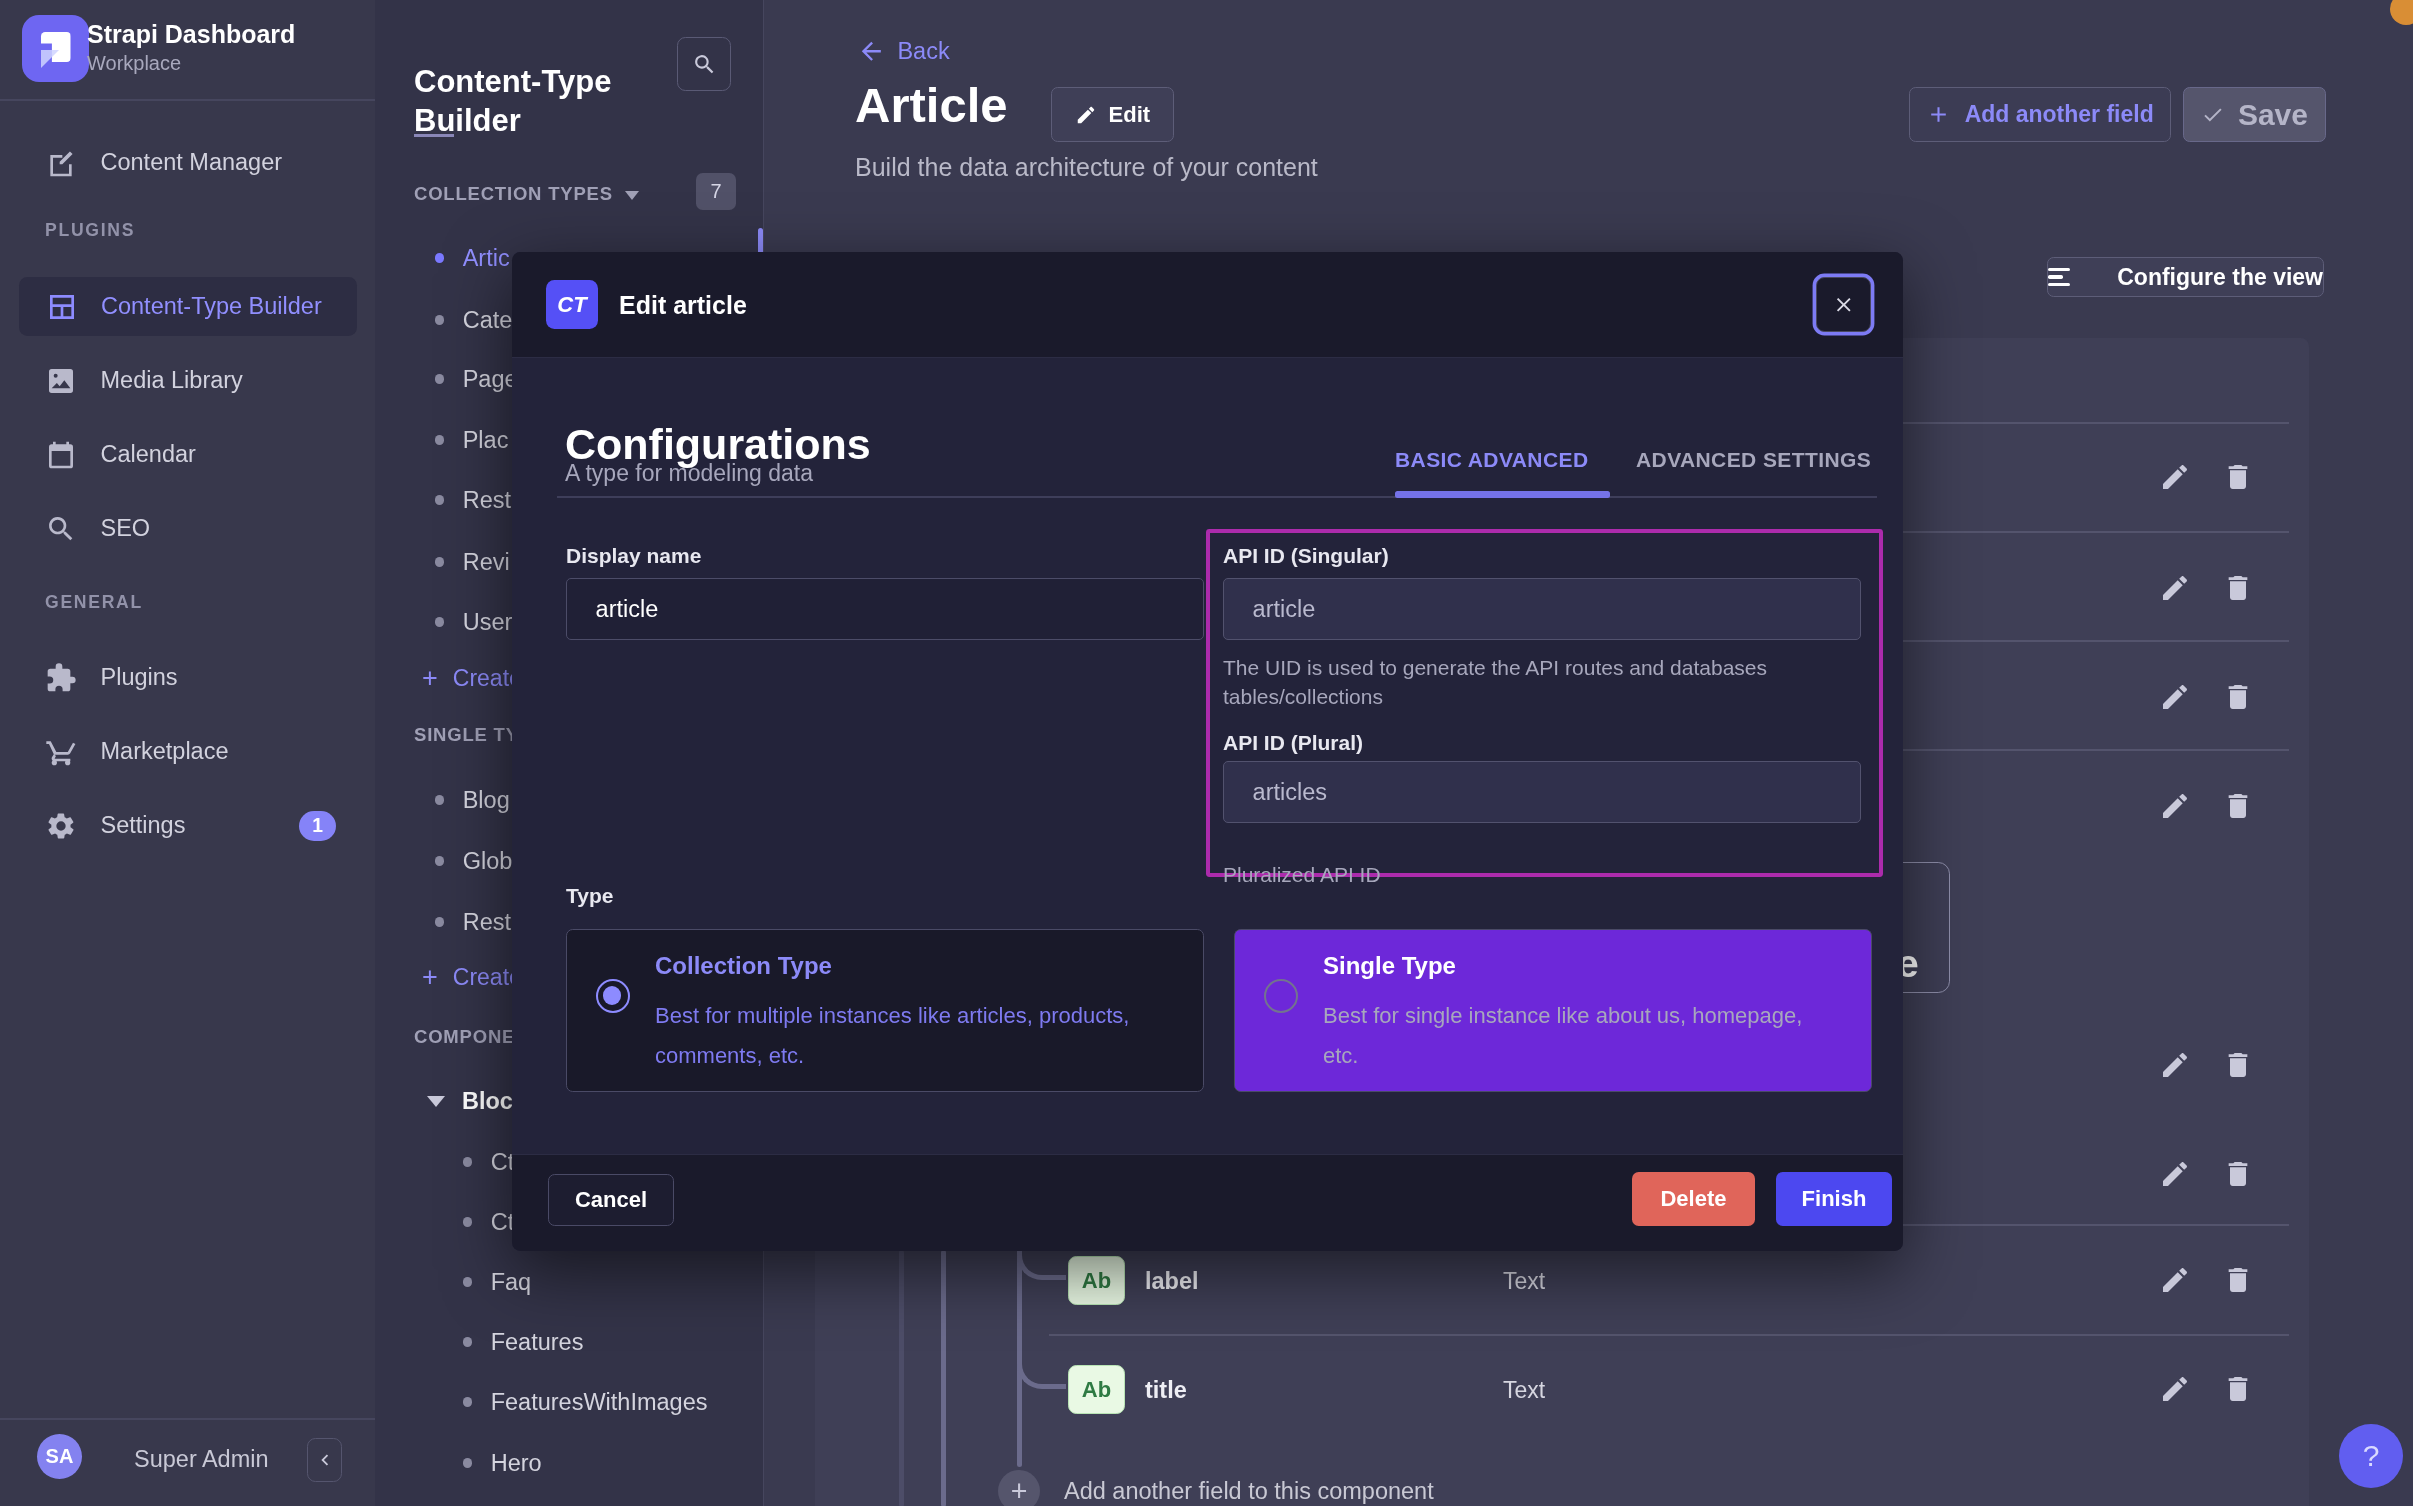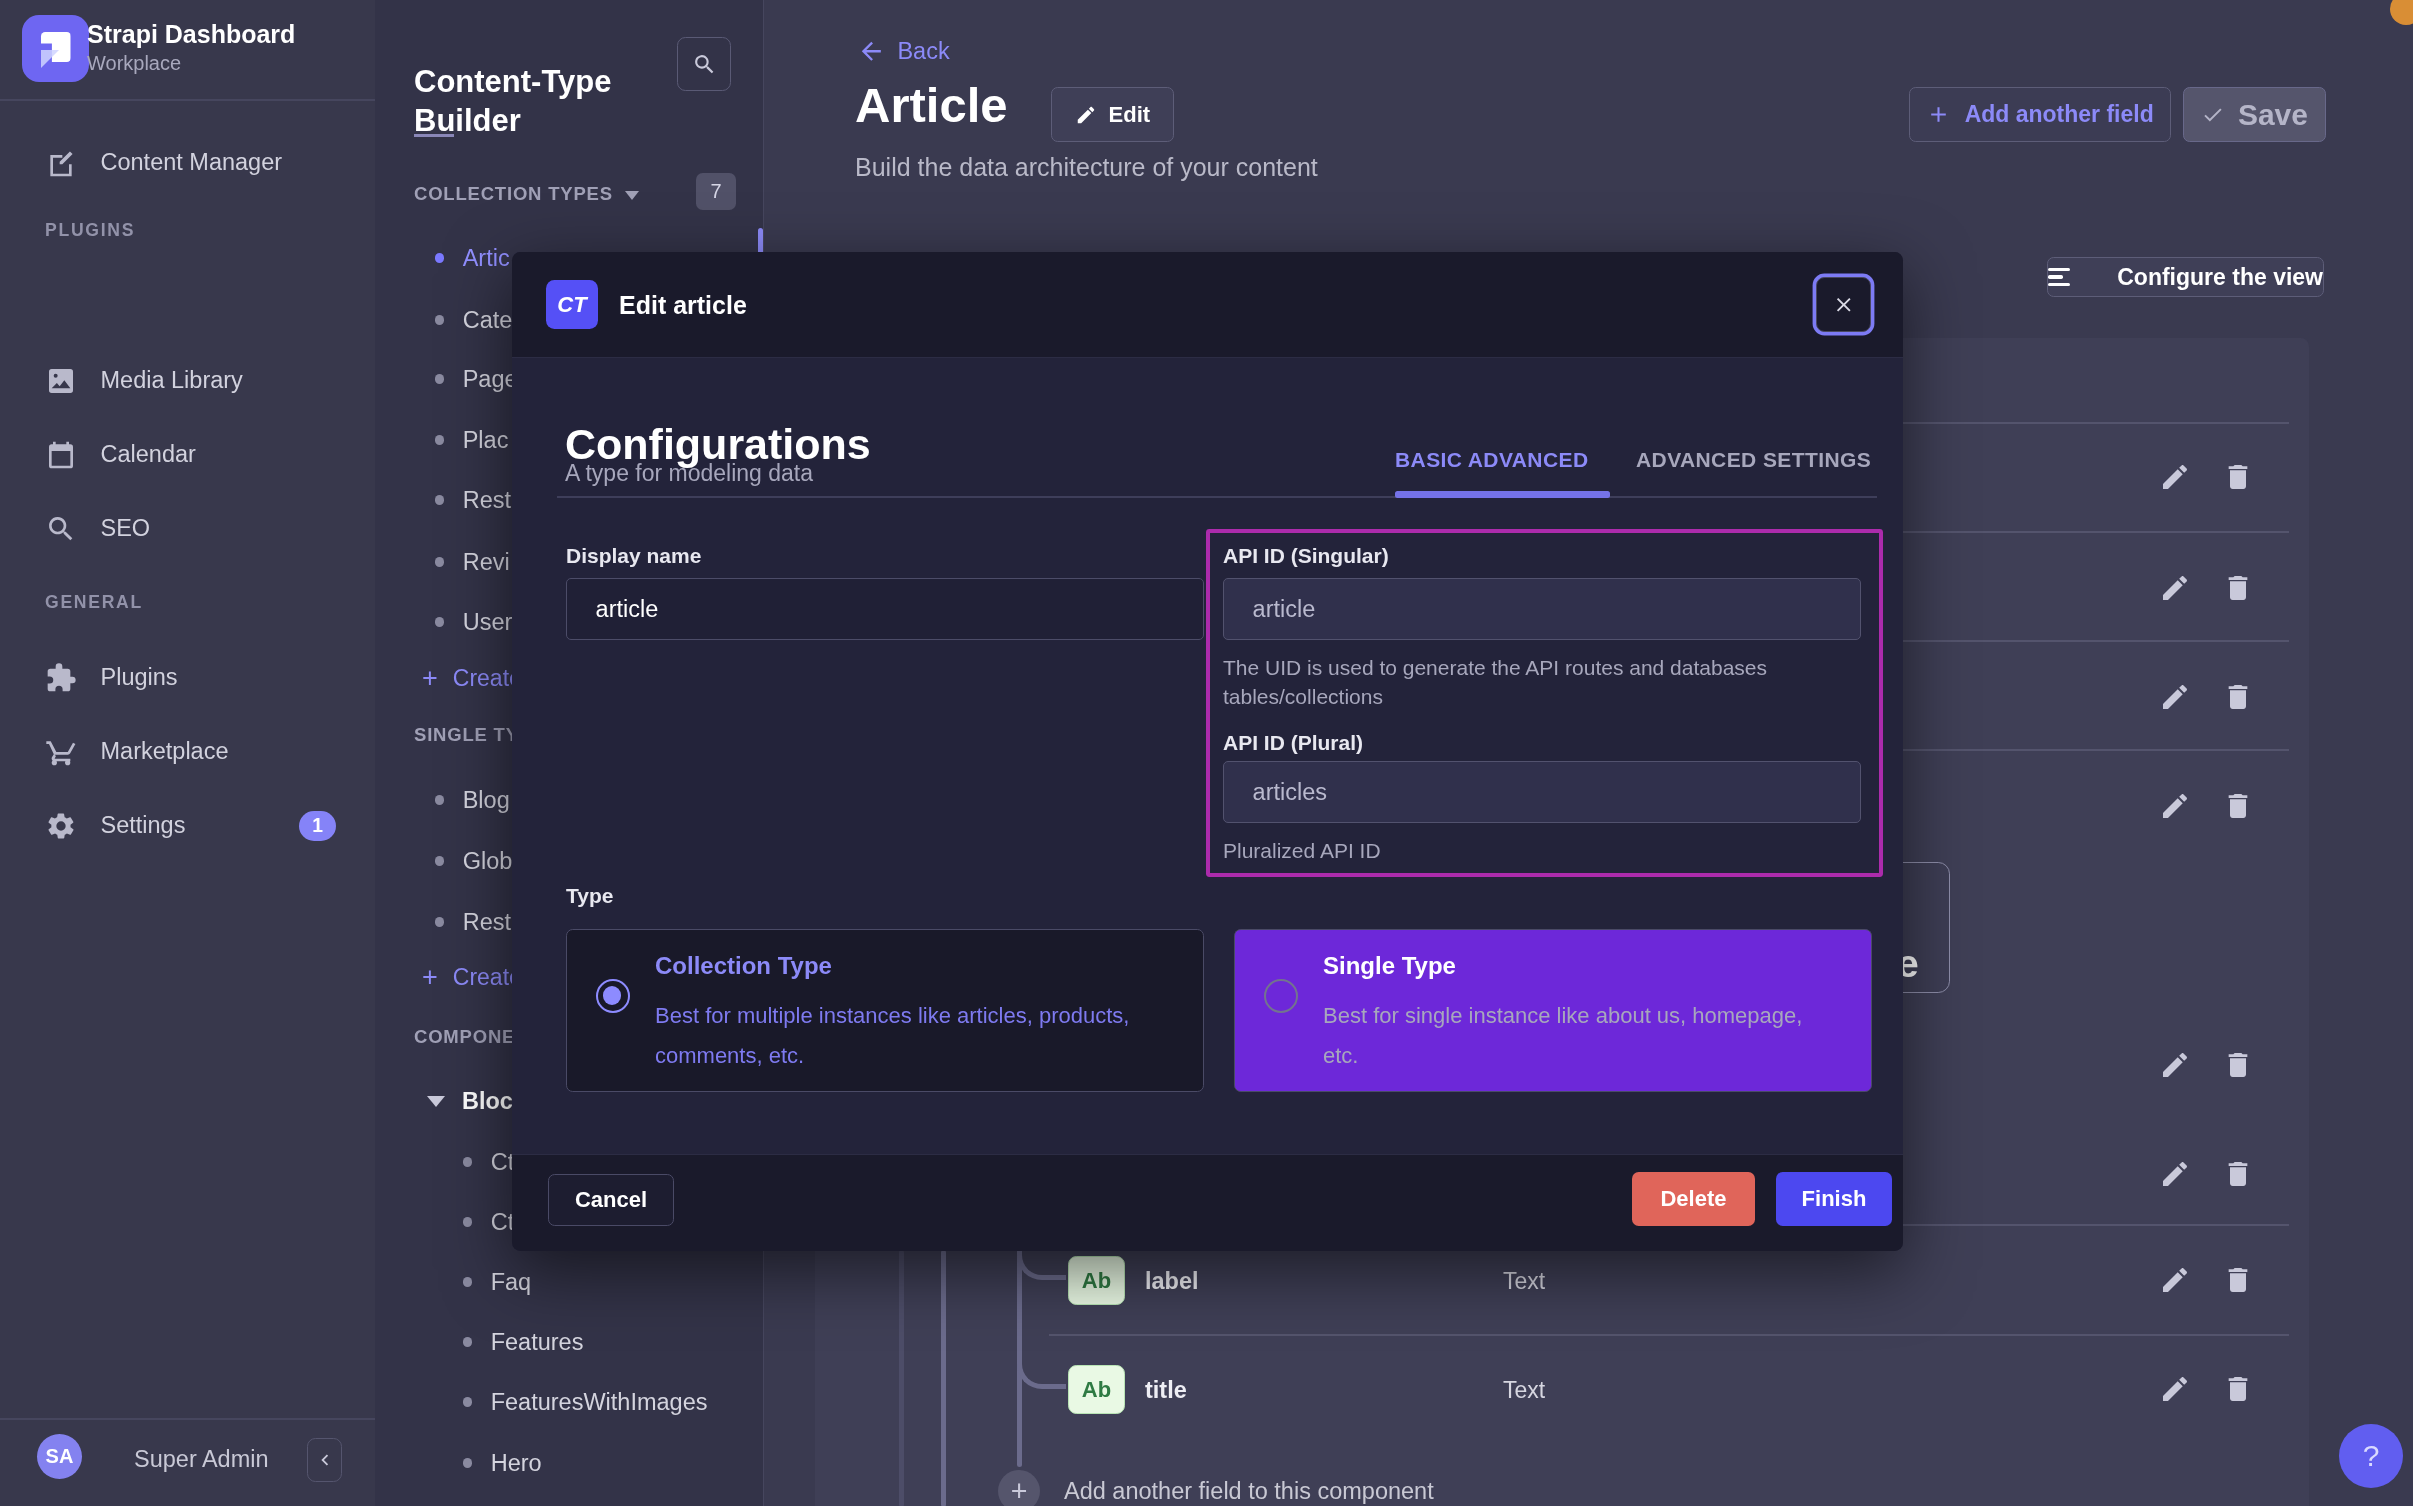--- a/index.html
+++ b/index.html
@@ -181,20 +181,26 @@
 
     <div class="abs n1row" style="top:133px">
       <svg class="ic" viewBox="0 0 38 38" width="32" height="32">
           <use href="#i-compose"></use>
         </svg>
       <span>Content Manager</span>
     </div>
 
     <div class="abs n1section" style="top:220px">PLUGINS</div>
 
+    <div class="abs n1row active" style="top:277px">
+      <svg class="ic" viewBox="0 0 38 38" width="32" height="32">
+          <use href="#i-grid"></use>
+        </svg>
+      <span>Content-Type Builder</span>
+    </div>
     <div class="abs n1row" style="top:351px">
       <svg class="ic" viewBox="0 0 38 38" width="32" height="32">
           <use href="#i-media"></use>
         </svg>
       <span>Media Library</span>
     </div>
     <div class="abs n1row" style="top:425px">
       <svg class="ic" viewBox="0 0 38 38" width="32" height="32">
           <use href="#i-calendar"></use>
         </svg>
@@ -496,21 +502,21 @@
     <input class="tinput main" style="left: 54px; top: 326px;" value="article">
 
     <div class="magenta"></div>
 
     <div class="flabel" style="left:711px;top:292px">API ID (Singular)</div>
     <input class="tinput uid" style="left: 711px; top: 326px;" value="article">
     <div class="fhelp" style="left:711px;top:401px;width:613px">The UID is used to generate the API routes and databases tables/collections</div>
 
     <div class="flabel" style="left:711px;top:479px">API ID (Plural)</div>
     <input class="tinput uid" style="left: 711px; top: 509px;" value="articles">
-    <div class="fhelp" style="left:711px;top:584px">Pluralized API ID</div>
+    <div class="fhelp" style="left:711px;top:608px">Pluralized API ID</div>
 
     <div class="flabel" style="left:54px;top:632px">Type</div>
 
     <div class="typecard sel">
       <span class="radio on"></span>
       <div class="tc-title">Collection Type</div>
       <div class="tc-desc">Best for multiple instances like articles, products, comments, etc.</div>
     </div>
     <div class="typecard unsel">
       <span class="radio off"></span>

